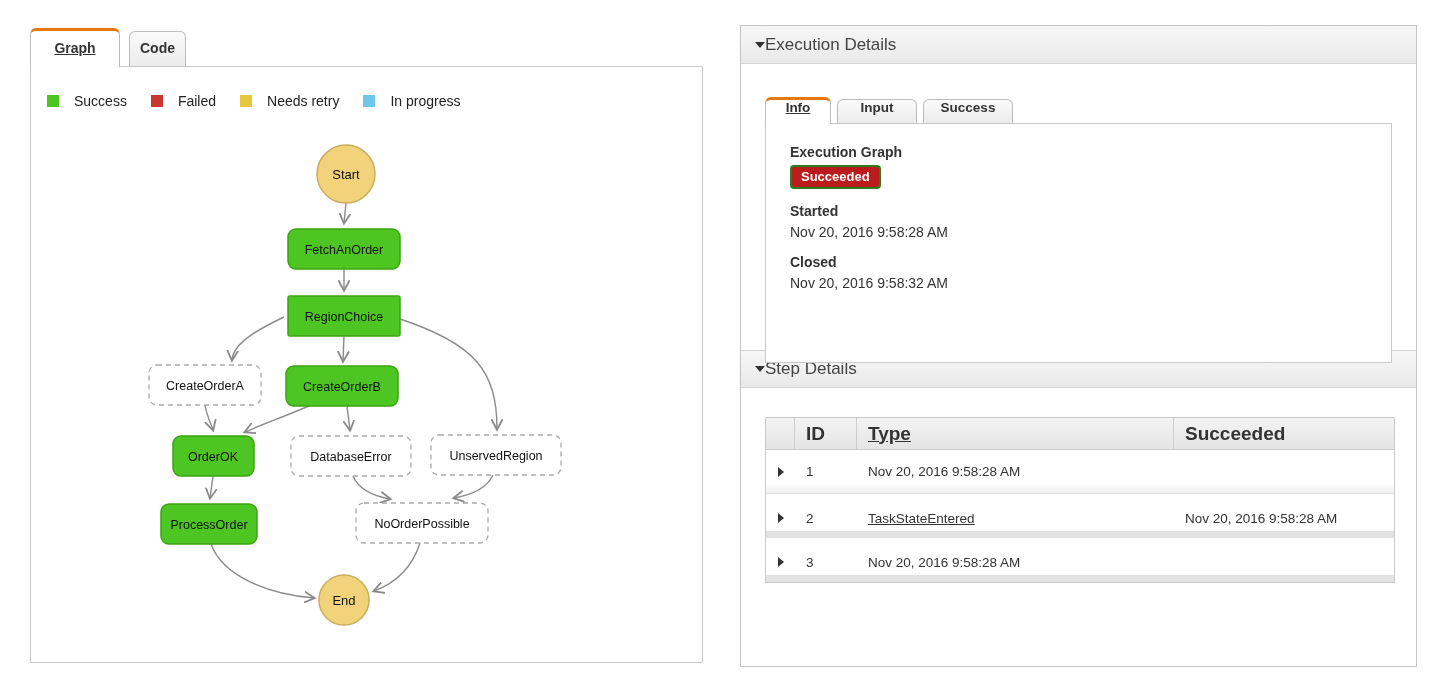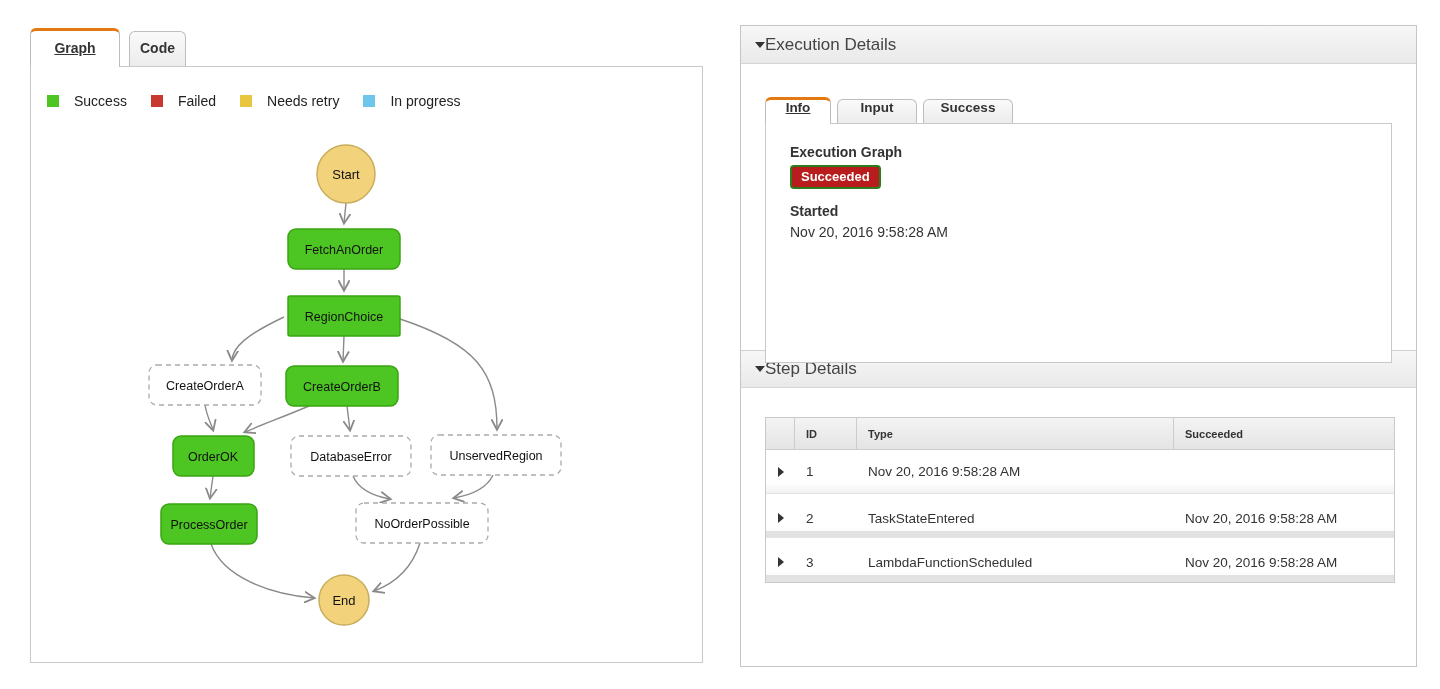--- a/index.html
+++ b/index.html
@@ -51,31 +51,31 @@
   .field-value { font-size: 14px; color: #333; }
   .field-group { margin-bottom: 14px; }
   #status-badge { display: inline-block; background: #b91c1c; border: 2px solid #2c7d1e;
     border-radius: 4px; color: #fff; font-weight: bold; font-size: 13px;
     padding: 2px 9px 3px 9px; }
 
   #step-header { border-top: 1px solid #d0d0d0; }
   #step-body { padding: 29px 24px 0 24px; }
   #step-table { border: 1px solid #c9c9c9; width: 630px; background: #fff; }
   .thead { display: flex; height: 32px; background: linear-gradient(#f4f4f4, #e4e4e4);
-    border-bottom: 1px solid #ccc; align-items: center; font-weight: bold; font-size: 11px; }
+    border-bottom: 1px solid #ccc; align-items: center; font-weight: bold; font-size: 19px; }
   .thead > div { border-right: 1px solid #cccccc; height: 100%;
     display: flex; align-items: center; padding-left: 11px; }
   .thead > div:last-child { border-right: none; }
   .trow { display: flex; align-items: center; height: 44px;
     background: linear-gradient(#ffffff 75%, #f1f1f1); font-size: 13.5px; color: #333; }
   .trow + .trow { border-top: 5px solid #fff; box-shadow: 0 -1px 0 #e2e2e2, 0 -6px 0 #e2e2e2 inset; }
   .trow { border-bottom: 1px solid #e2e2e2; }
   .col-expand { width: 29px; display: flex; justify-content: center; }
   .col-id { width: 62px; padding-left: 11px; }
-  .col-type { flex: 1; padding-left: 11px; }
+  .col-type { flex: 1; padding-left: 11px; text-decoration: underline; }
   .col-ts { width: 220px; padding-left: 11px; }
 </style>
 </head>
 <body>
 
 <div id="left-wrap">
   <div class="tabrow" id="left-tabs">
     <div class="tab active" id="tab-graph">Graph</div>
     <div class="tab" id="tab-code">Code</div>
   </div>
@@ -197,20 +197,24 @@
 
     <div id="info-box">
       <div class="field-group">
         <div class="field-label">Execution Graph</div>
         <span id="status-badge">Succeeded</span>
       </div>
       <div class="field-group">
         <div class="field-label">Started</div>
         <div class="field-value">Nov 20, 2016 9:58:28 AM</div>
       </div>
+      <div class="field-group">
+        <div class="field-label">Closed</div>
+        <div class="field-value">Nov 20, 2016 9:58:32 AM</div>
+      </div>
     </div>
   </div>
 
   <div class="section-header" id="step-header">
     <span class="tri-down"></span>
     <span>Step Details</span>
   </div>
 
   <div id="step-body">
     <div id="step-table">
@@ -234,18 +238,17 @@
           </div>
         <div class="col-id">2</div>
         <div class="col-type">TaskStateEntered</div>
         <div class="col-ts">Nov 20, 2016 9:58:28 AM</div>
       </div>
       <div class="trow">
         <div class="col-expand">
             <span class="tri-right"></span>
           </div>
         <div class="col-id">3</div>
-        <div class="col-type">LambdaFunctionScheduled</div>
         <div class="col-ts">Nov 20, 2016 9:58:28 AM</div>
       </div>
     </div>
   </div>
 </div>
 
 </body></html>

